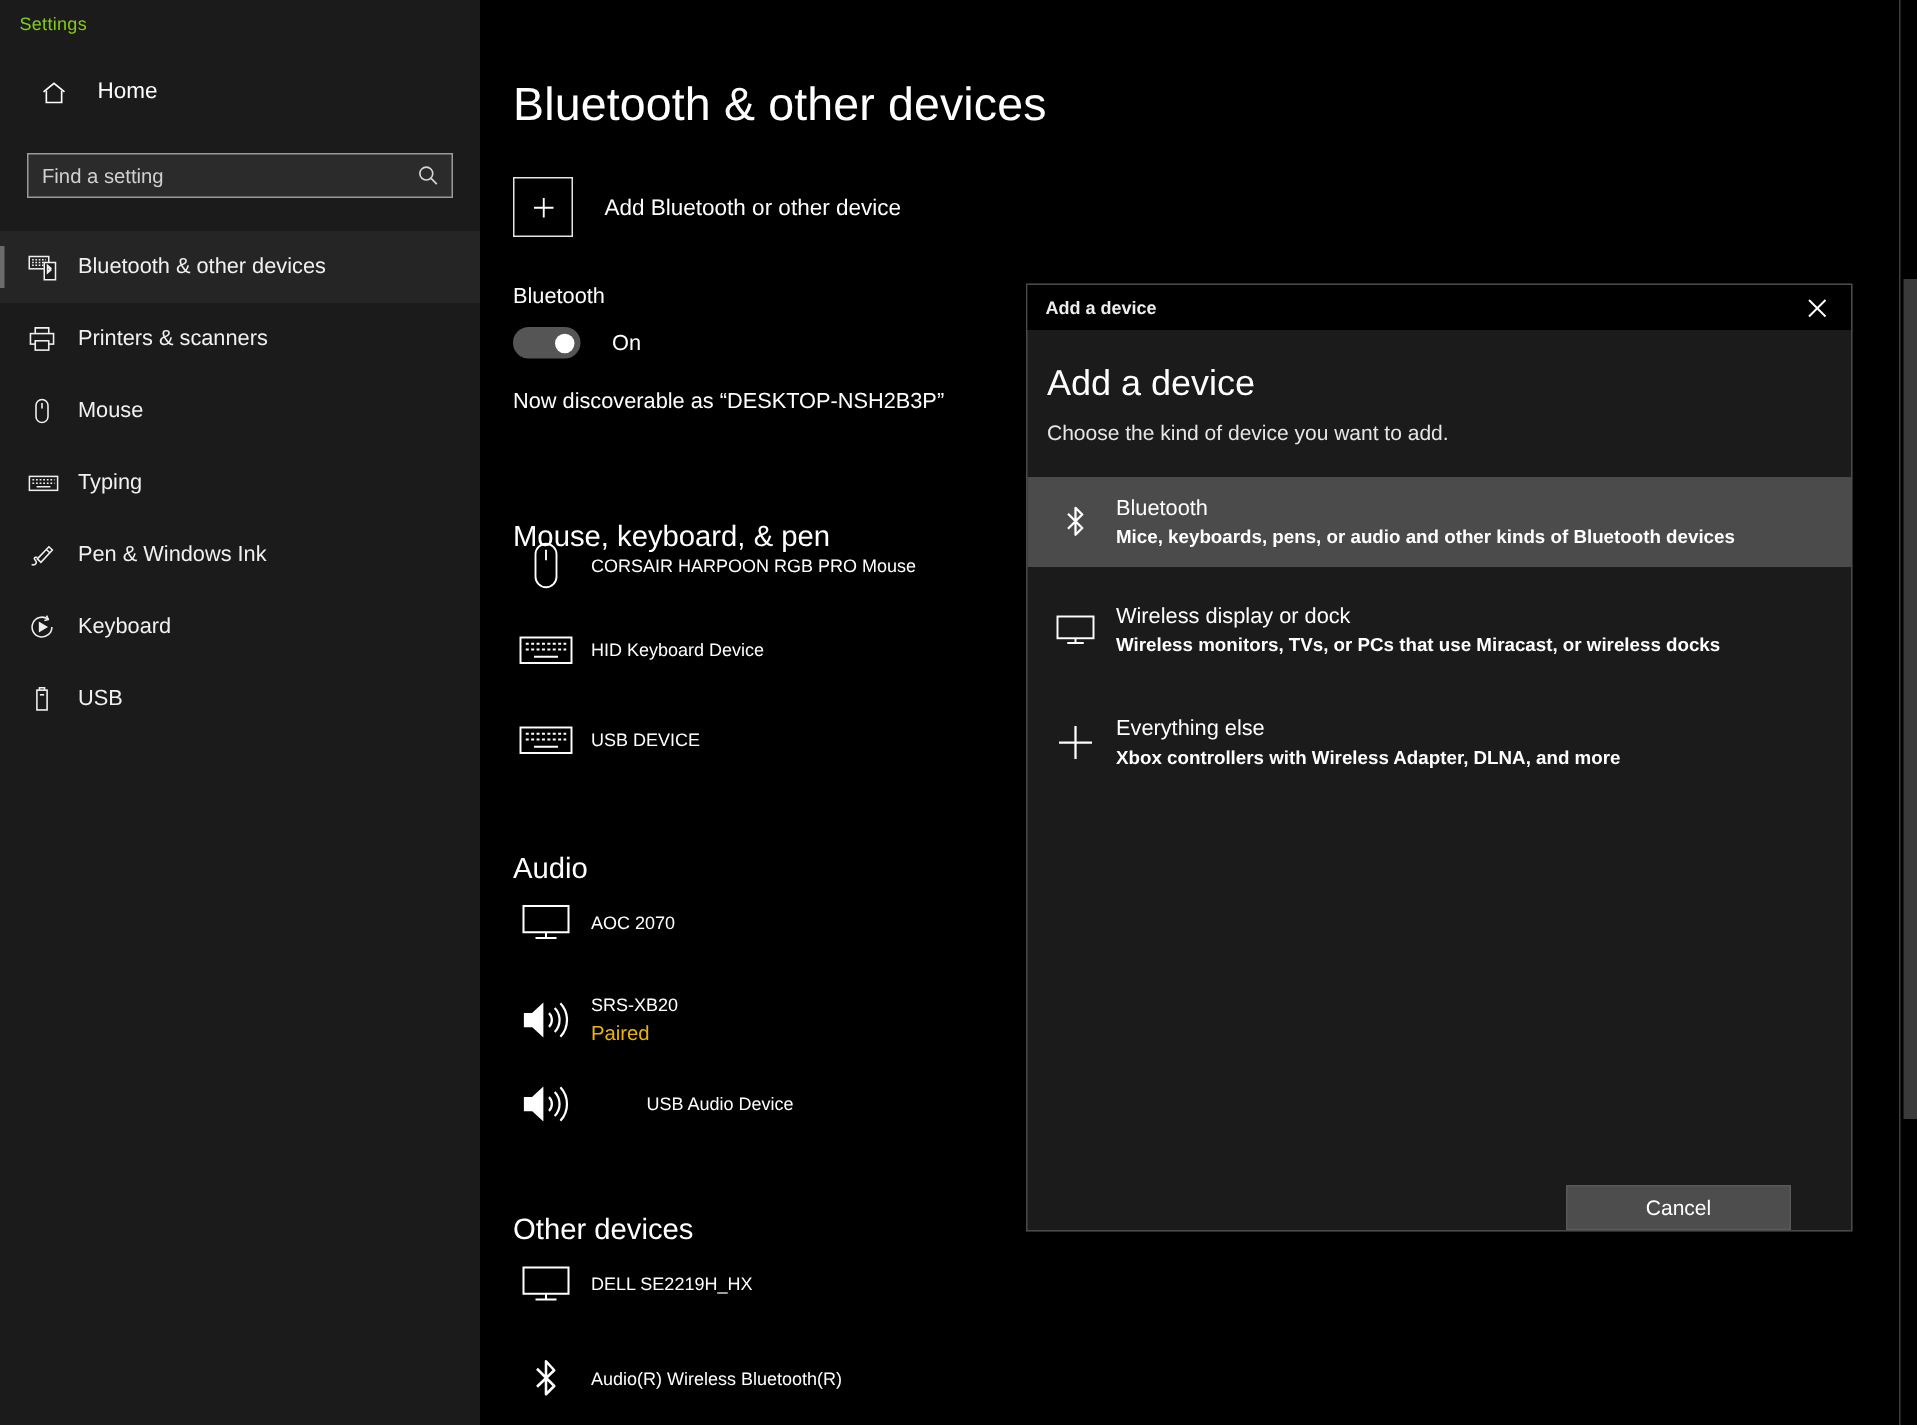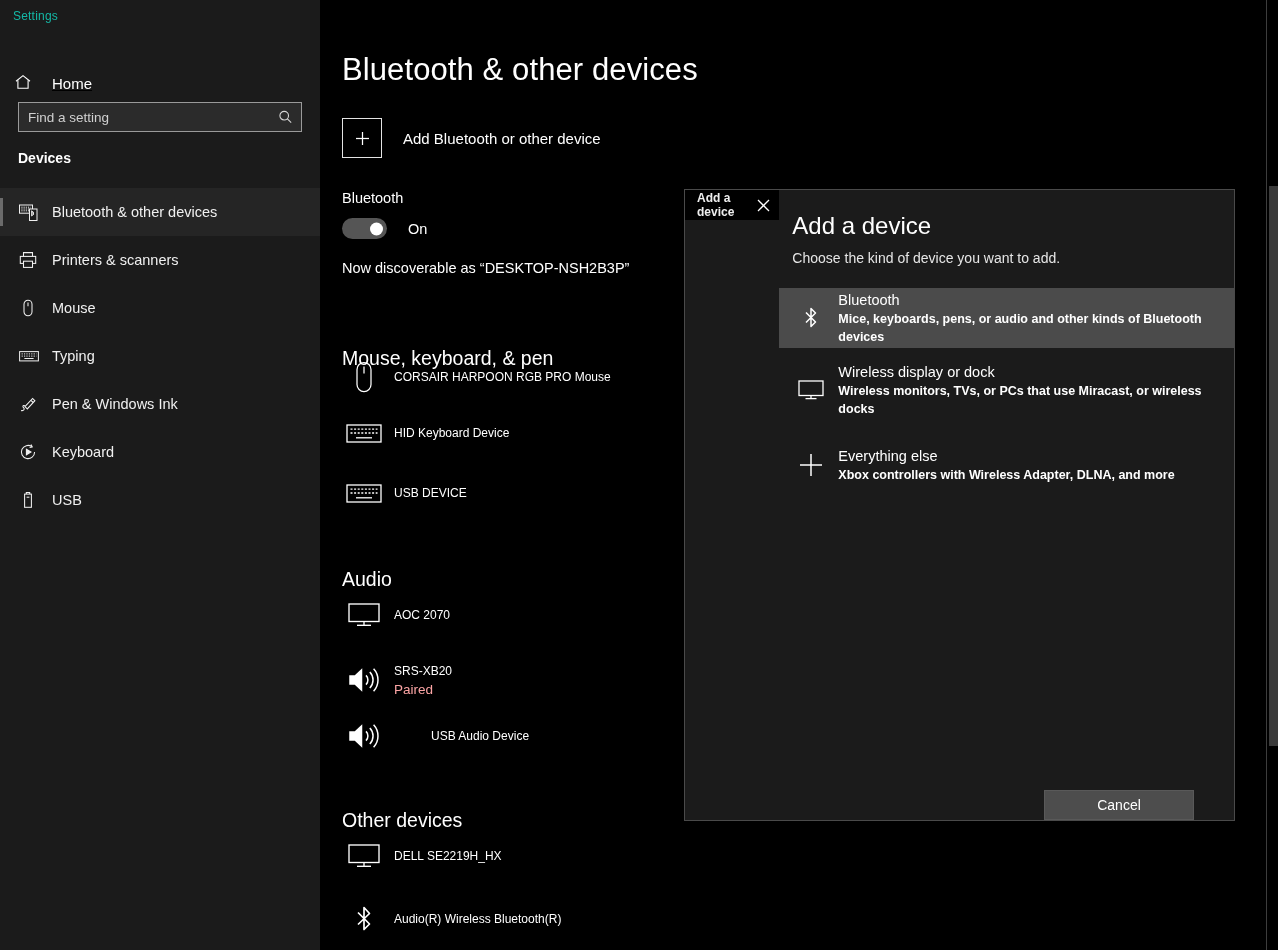--- a/index.html
+++ b/index.html
@@ -26,31 +26,30 @@
     background: #1b1b1b;
   }
   #titlebar {
     height: 32px;
     display: flex;
     align-items: center;
     padding-left: 13px;
   }
   #titlebar .tb-text {
     font-size: 12px;
-    color: #14b8a6;
+    color: #84cc16;
     letter-spacing: 0.2px;
   }
   .home-row {
     display: flex;
-    align-items: flex-end;
+    align-items: flex-start;
     height: 40px;
     margin-top: 20px;
-    padding-left: 13px;
-    cursor: default;
-    text-decoration: underline;
+    padding-left: 26px;
+    cursor: default;
   }
   .home-row .ico { width: 30px; display:flex; align-items:center; }
   .home-row .lbl {
     font-size: 15px;
     color: #ffffff;
     margin-left: 9px;
   }
 
   .search-wrap {
     margin: 10px 18px 0 18px;
@@ -215,21 +214,21 @@
     flex: 0 0 44px;
   }
   .dev-txt { margin-left: 8px; }
   .dev-name {
     font-size: 12px;
     color: #ffffff;
     line-height: 19px;
   }
   .dev-sub {
     font-size: 13.5px;
-    color: #fca5a5;
+    color: #eab308;
     line-height: 18px;
   }
 
   
   #main-scrollbar {
     position: absolute;
     right: 0; top: 0;
     width: 12px;
     height: 950px;
     background: #000000;
@@ -246,21 +245,21 @@
 
   
   #dialog {
     position: absolute;
     left: 684px; top: 189px;
     width: 551px;
     height: 632px;
     background: #1b1b1b;
     border: 1px solid #4a4a4a;
     display: flex;
-    flex-direction: row;
+    flex-direction: column;
   }
   #dlg-titlebar {
     height: 30px;
     background: #000000;
     display: flex;
     align-items: center;
     justify-content: space-between;
     flex: 0 0 30px;
   }
   #dlg-titlebar .dtitle {
@@ -365,21 +364,20 @@
     <div class="search-wrap">
       <input type="text" placeholder="Find a setting" style="">
       <span class="s-ico">
         <svg width="15" height="15" viewBox="0 0 15 15" fill="none" stroke="#d6d6d6" stroke-width="1.1">
           <circle cx="6.2" cy="6.2" r="4.3"></circle>
           <line x1="9.4" y1="9.4" x2="13.2" y2="13.2"></line>
         </svg>
       </span>
     </div>
 
-    <div class="section-head">Devices</div>
 
     <div class="nav-list">
 
       <div class="nav-item active">
         <span class="nico">
           <svg width="22" height="20" viewBox="0 0 22 20" fill="none" stroke="#f0f0f0" stroke-width="1">
             <rect x="1.5" y="3" width="13" height="8.2"></rect>
             <line x1="3.4" y1="5.2" x2="12.6" y2="5.2" stroke-dasharray="1.1 1.1"></line>
             <line x1="3.4" y1="7" x2="12.6" y2="7" stroke-dasharray="1.1 1.1"></line>
             <line x1="3.4" y1="8.8" x2="11" y2="8.8" stroke-dasharray="1.1 1.1"></line>

